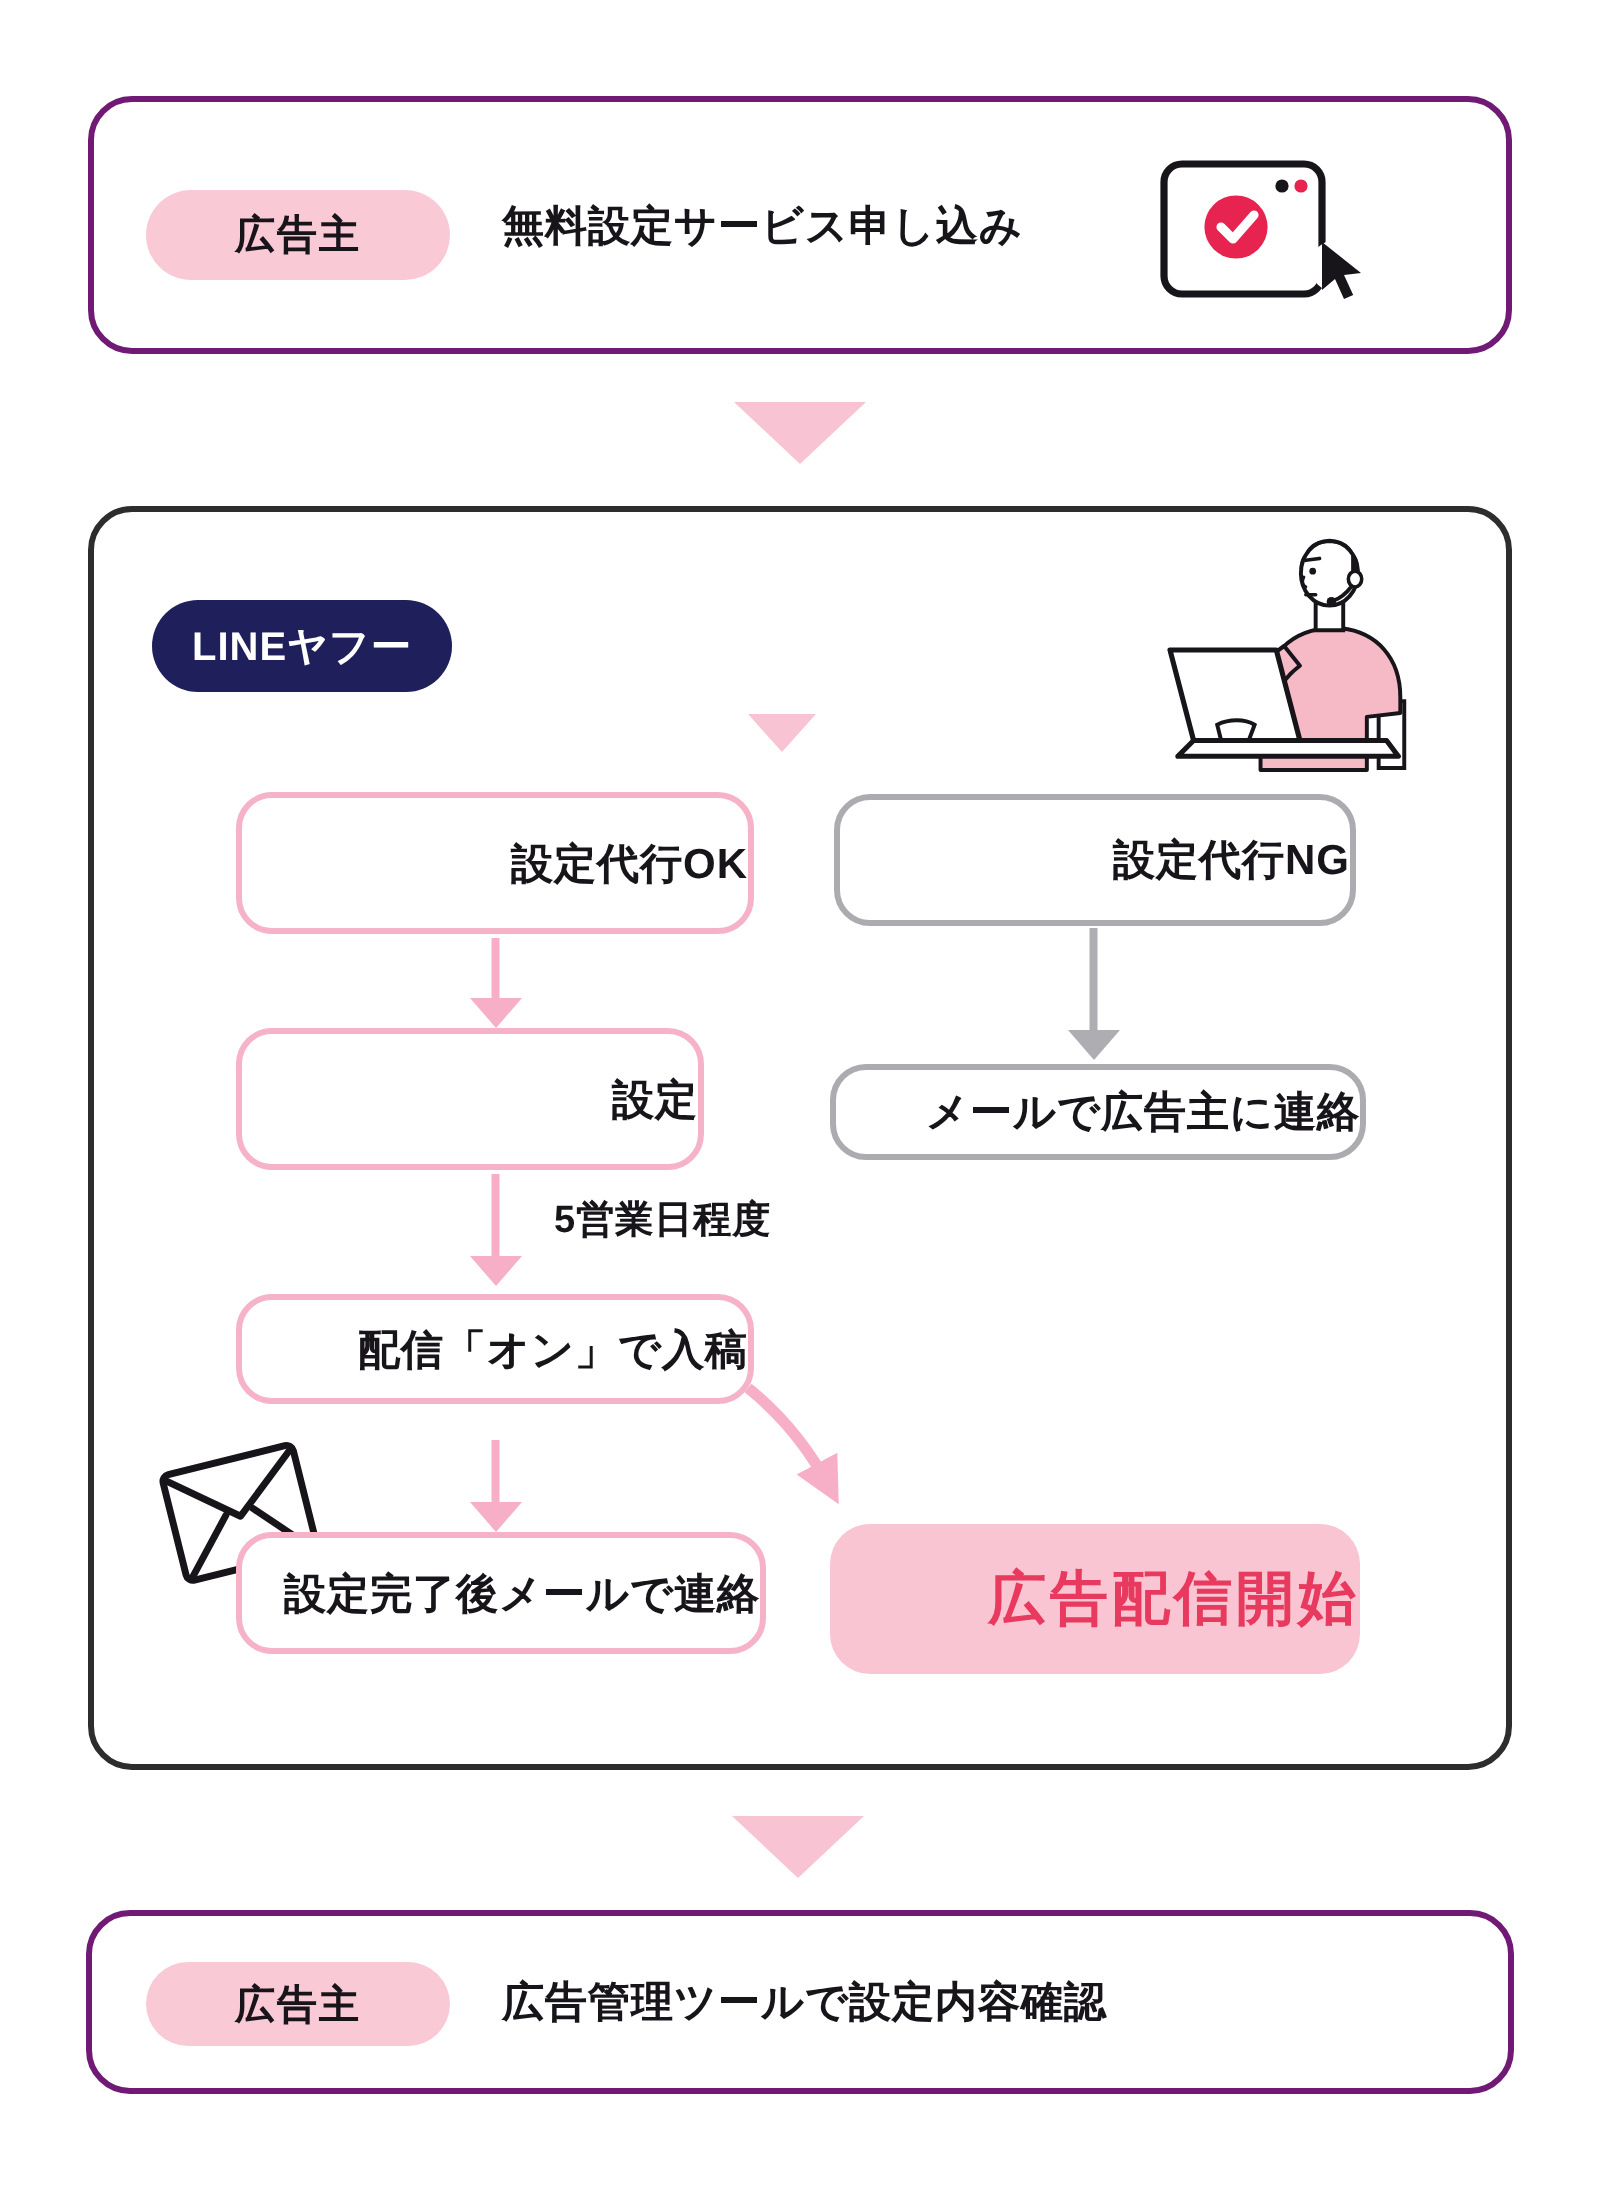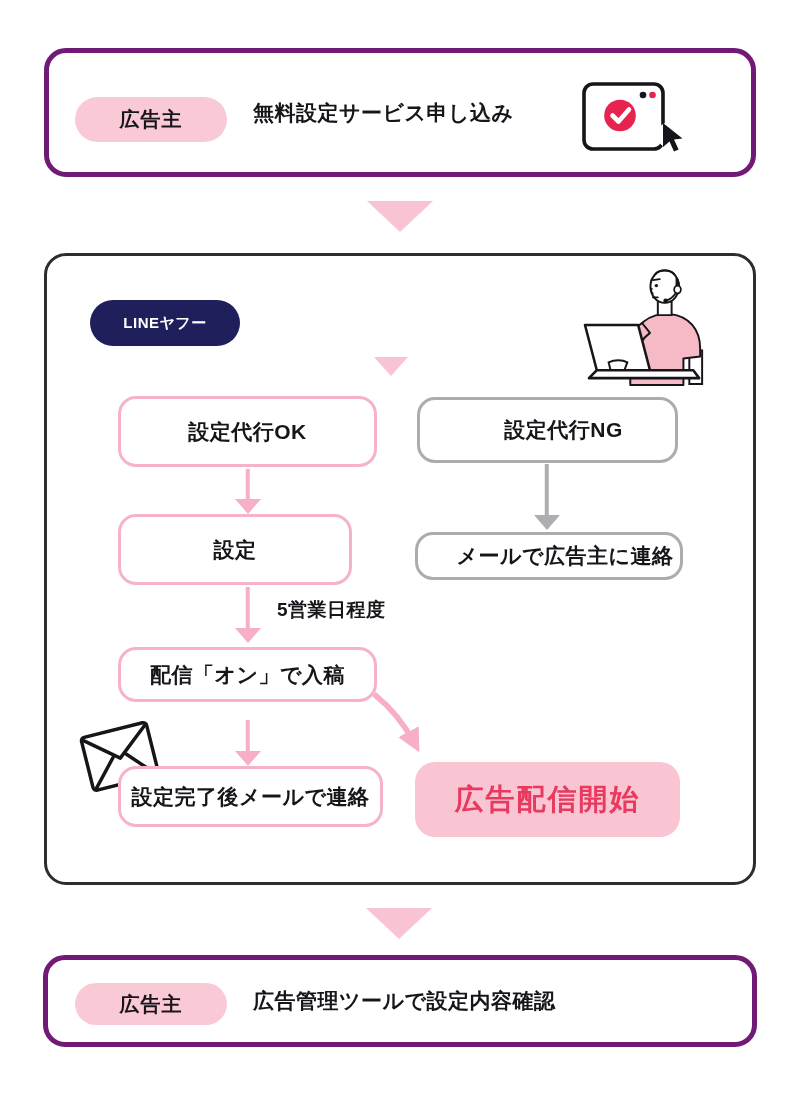--- a/index.html
+++ b/index.html
@@ -3,38 +3,38 @@
 <meta charset="utf-8">
 <style>
   html,body{margin:0;padding:0;background:#fff;}
   .page{
     position:relative;width:800px;height:1100px;background:#fff;overflow:hidden;
     font-family:"Liberation Sans","DejaVu Sans",sans-serif;color:#17141a;
   }
   
   .outer-box{
     position:absolute;left:44px;width:712px;background:#fff;
-    border:5px solid #701a75;border-radius:22px;box-sizing:border-box;
+    border:3px solid #701a75;border-radius:22px;box-sizing:border-box;
   }
   .outer-box.dark{border:3.5px solid #2D2D2D;}
   
   .badge{
     position:absolute;display:flex;align-items:center;justify-content:center;
     border-radius:24px;font-weight:bold;font-size:20px;letter-spacing:1px;
   }
   .badge.pink{background:#FAC9D6;color:#17141a;}
   .badge.navy{background:#1F1F5C;color:#ffffff;letter-spacing:0.5px;}
   
   .row-text{
     position:absolute;display:flex;align-items:center;height:100%;
     font-weight:bold;font-size:21px;letter-spacing:0.5px;
   }
   
   .step-box{
-    position:absolute;display:flex;align-items:center;justify-content:center;
+    position:absolute;display:flex;align-items:center;justify-content:flex-end;
     background:#fff;border:3px solid #F6B3C7;border-radius:18px;box-sizing:border-box;
     font-weight:bold;font-size:21px;letter-spacing:0.5px;text-align:center;
   }
   .step-box.gray{border-color:#ACACB0;padding-left:32px;}
   .step-box.result{
     background:#FAC5D3;border:none;border-radius:20px;
     color:#E8395F;font-size:29px;font-weight:bold;letter-spacing:2px;
   }
   
   .tri{position:absolute;width:0;height:0;border-left:33px solid transparent;
@@ -71,21 +71,21 @@
         <circle cx="89" cy="54" r="13" fill="#fff"></circle>
         <path d="M82,42 L82,66 L88.5,60.5 L93,70.5 L97.6,68.5 L93,58.5 L101.5,57.5 Z" fill="#17141a"></path>
       </svg>
     </span>
   </section>
 
   <span class="tri" style="left:367px;top:201px;"></span>
 
   <section class="outer-box dark" style="top:253px;height:632px;">
 
-    <span class="badge navy" style="left:43px;top:44px;width:150px;height:46px;font-size:15px;">LINEヤフー</span>
+    <span class="badge navy" style="left:29px;top:44px;width:150px;height:46px;font-size:20px;">LINEヤフー</span>
 
     <span class="icon-wrap" style="left:524px;top:4px;width:152px;height:126px;">
       <svg viewBox="0 0 150 128" xmlns="http://www.w3.org/2000/svg">
 
         <path d="M118,92 L118,126 L131,126 L131,92 Z" fill="#fff" stroke="#17141a" stroke-width="2"></path>
 
         <path d="M58,127 L58,96 C58,72 71,57 91,55 L99,55 C117,57 129,70 129,90 L129,98 L112,100 L112,127 Z" fill="#F6B9C6" stroke="#17141a" stroke-width="2" stroke-linejoin="round"></path>
 
         <path d="M70,64 C58,72 52,82 50,92 L62,98 C65,88 70,80 78,74 Z" fill="#F6B9C6" stroke="#17141a" stroke-width="2" stroke-linejoin="round"></path>
         <path d="M50,90 C44,96 38,101 33,104 L40,112 C47,109 56,104 62,98 Z" fill="#fff" stroke="#17141a" stroke-width="2" stroke-linejoin="round"></path>

